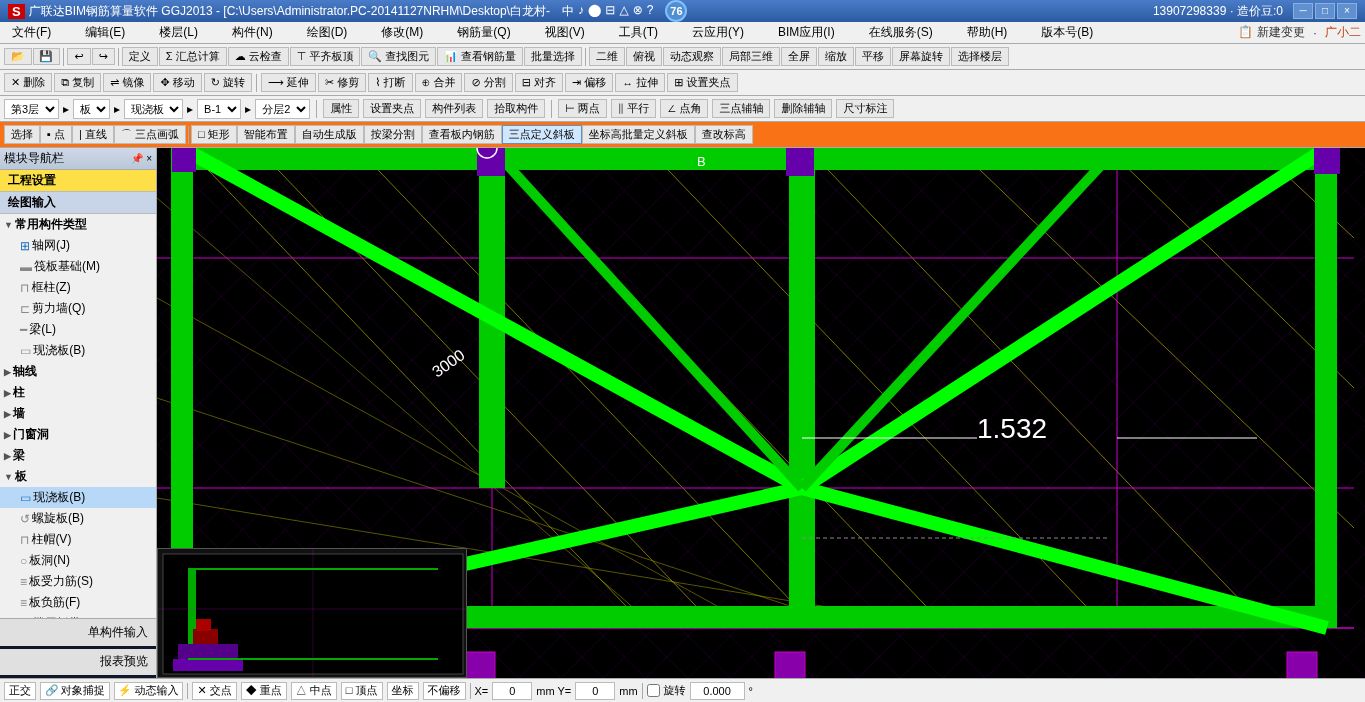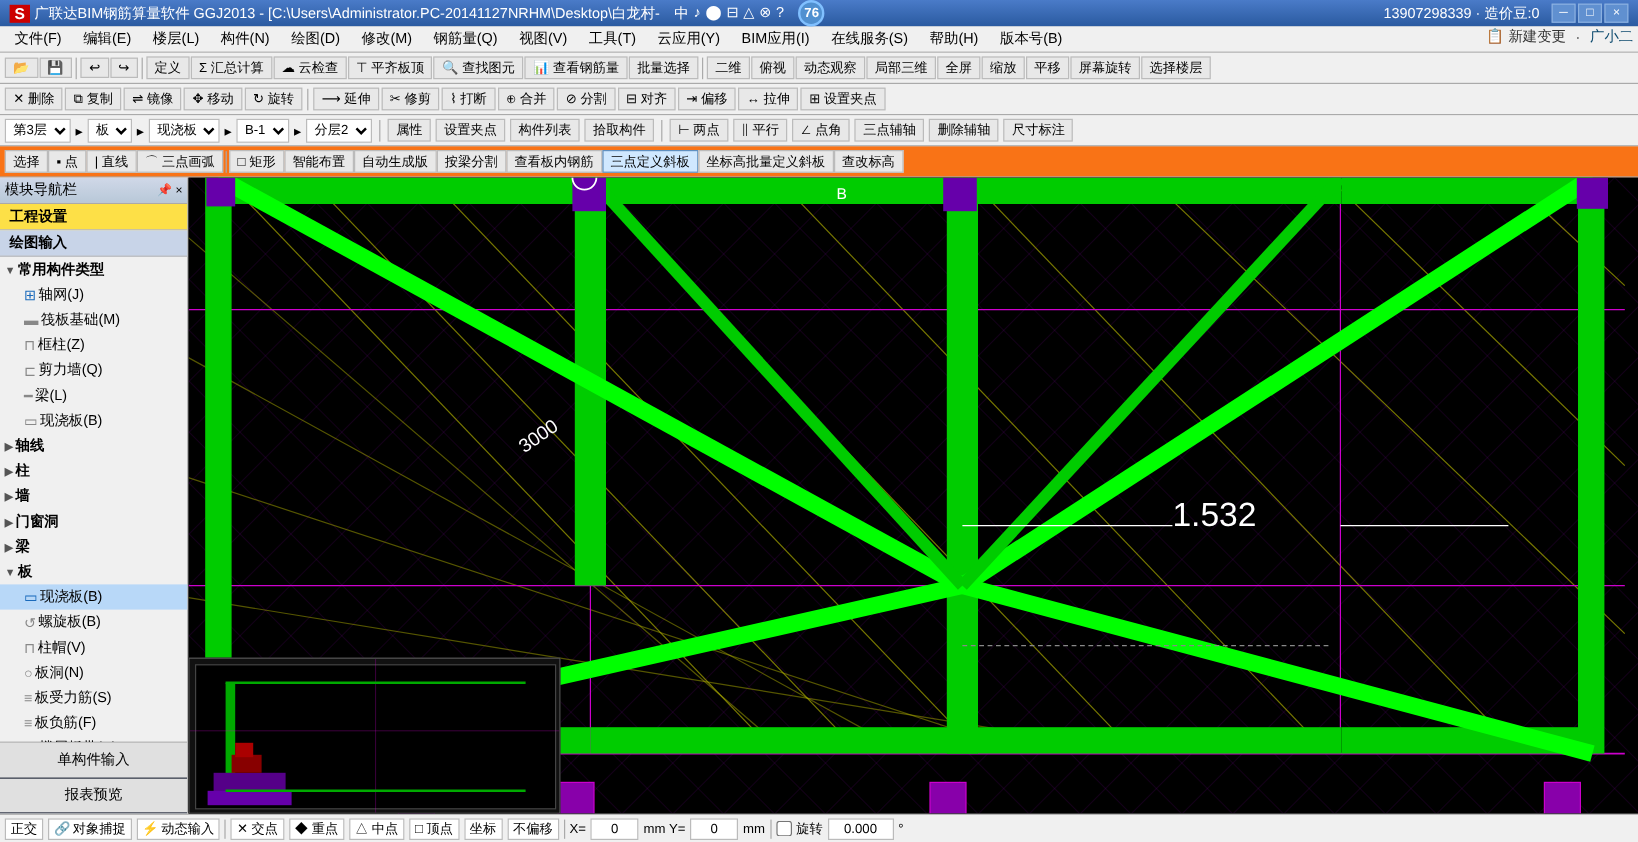--- a/index.html
+++ b/index.html
@@ -5,21 +5,21 @@
     * { margin: 0; padding: 0; box-sizing: border-box; }
     body { width: 1365px; height: 702px; overflow: hidden; font-family: 'SimSun', 'Microsoft YaHei', sans-serif; font-size: 12px; background: #c0c0c0; }
 
     
     #titlebar { height: 22px; background: linear-gradient(to bottom, #4a7bc8, #2a5aa0); display: flex; align-items: center; justify-content: space-between; padding: 0 8px; color: white; font-size: 12px; }
     #titlebar-left { display: flex; align-items: center; gap: 4px; }
     #titlebar-right { display: flex; gap: 2px; }
     .title-btn { width: 20px; height: 16px; background: #6090d0; border: 1px solid #8ab0e0; color: white; font-size: 10px; display: flex; align-items: center; justify-content: center; cursor: pointer; }
 
     
-    #menubar { height: 22px; background: #f0f0f0; border-bottom: 1px solid #aaa; display: flex; align-items: flex-start; padding: 0 4px; gap: 2px; }
+    #menubar { height: 22px; background: #f0f0f0; border-bottom: 1px solid #aaa; display: flex; align-items: center; padding: 0 4px; gap: 18px; }
     .menu-item { padding: 2px 8px; font-size: 12px; cursor: pointer; white-space: nowrap; }
     #menubar-right { margin-left: auto; display: flex; align-items: center; gap: 8px; font-size: 12px; color: #333; }
 
     
     #toolbar1 { height: 26px; background: #f0f0f0; border-bottom: 1px solid #aaa; display: flex; align-items: center; padding: 0 4px; gap: 2px; overflow: hidden; }
     .tb-btn { padding: 1px 6px; font-size: 11px; background: #e8e8e8; border: 1px solid #bbb; cursor: pointer; white-space: nowrap; display: flex; align-items: center; gap: 2px; }
     .tb-sep { width: 1px; height: 18px; background: #aaa; margin: 0 2px; }
 
     
     #toolbar2 { height: 26px; background: #f0f0f0; border-bottom: 1px solid #aaa; display: flex; align-items: center; padding: 0 4px; gap: 2px; overflow: hidden; }
@@ -37,21 +37,21 @@
     
     #sidebar { width: 157px; background: #f0f0f0; border-right: 1px solid #aaa; display: flex; flex-direction: column; overflow: hidden; flex-shrink: 0; }
     #sidebar-header { height: 22px; background: linear-gradient(to bottom, #d0d8e8, #b8c8d8); display: flex; align-items: center; justify-content: space-between; padding: 0 4px; font-size: 12px; border-bottom: 1px solid #aaa; }
     #sidebar-nav { display: flex; flex-direction: column; overflow-y: auto; flex: 1; }
     .nav-item { padding: 2px 4px 2px 8px; cursor: pointer; display: flex; align-items: center; gap: 2px; white-space: nowrap; }
     .nav-item.selected { background: #b8d8f8; }
     .nav-group-header { padding: 2px 4px; font-weight: bold; cursor: pointer; display: flex; align-items: center; gap: 2px; }
     .nav-indent { padding-left: 20px; }
     .arrow { font-size: 9px; color: #555; }
     #sidebar-bottom { height: 60px; background: #f0f0f0; border-top: 1px solid #aaa; display: flex; flex-direction: column; }
-    .sidebar-bottom-btn { flex: 1; border: none; background: #e0e0e0; cursor: pointer; font-size: 12px; border-bottom: 1px solid #0f172a; text-align: center; padding: 0 8px; }
+    .sidebar-bottom-btn { flex: 1; border: none; background: #e0e0e0; cursor: pointer; font-size: 12px; border-bottom: 3px solid #0f172a; text-align: right; padding: 0 8px; }
 
     
     #canvas-area { flex: 1; background: #000000; position: relative; overflow: hidden; }
     #canvas-svg { position: absolute; top: 0; left: 0; width: 100%; height: 100%; }
 
     
     #minimap { position: absolute; bottom: 0; left: 0; width: 310px; height: 130px; background: #111; border: 1px solid #555; overflow: hidden; }
 
     
     #statusbar { height: 24px; background: #f0f0f0; border-top: 1px solid #aaa; display: flex; align-items: center; padding: 0 4px; gap: 4px; font-size: 11px; }
@@ -97,21 +97,21 @@
   <span class="menu-item">视图(V)</span>
   <span class="menu-item">工具(T)</span>
   <span class="menu-item">云应用(Y)</span>
   <span class="menu-item">BIM应用(I)</span>
   <span class="menu-item">在线服务(S)</span>
   <span class="menu-item">帮助(H)</span>
   <span class="menu-item">版本号(B)</span>
   <div id="menubar-right">
     <span style="cursor:pointer;color:#333;">📋 新建变更</span>
     <span>·</span>
-    <span style="cursor:pointer;color:#0c4a6e;">广小二</span>
+    <span style="cursor:pointer;color:#c2410c;">广小二</span>
   </div>
 </div>
 
 <div id="toolbar1">
   <span style="display:flex;gap:1px;align-items:center;">
     <span class="tb-btn">📂</span>
     <span class="tb-btn">💾</span>
     <span class="tb-sep"></span>
     <span class="tb-btn">↩</span>
     <span class="tb-btn">↪</span>

